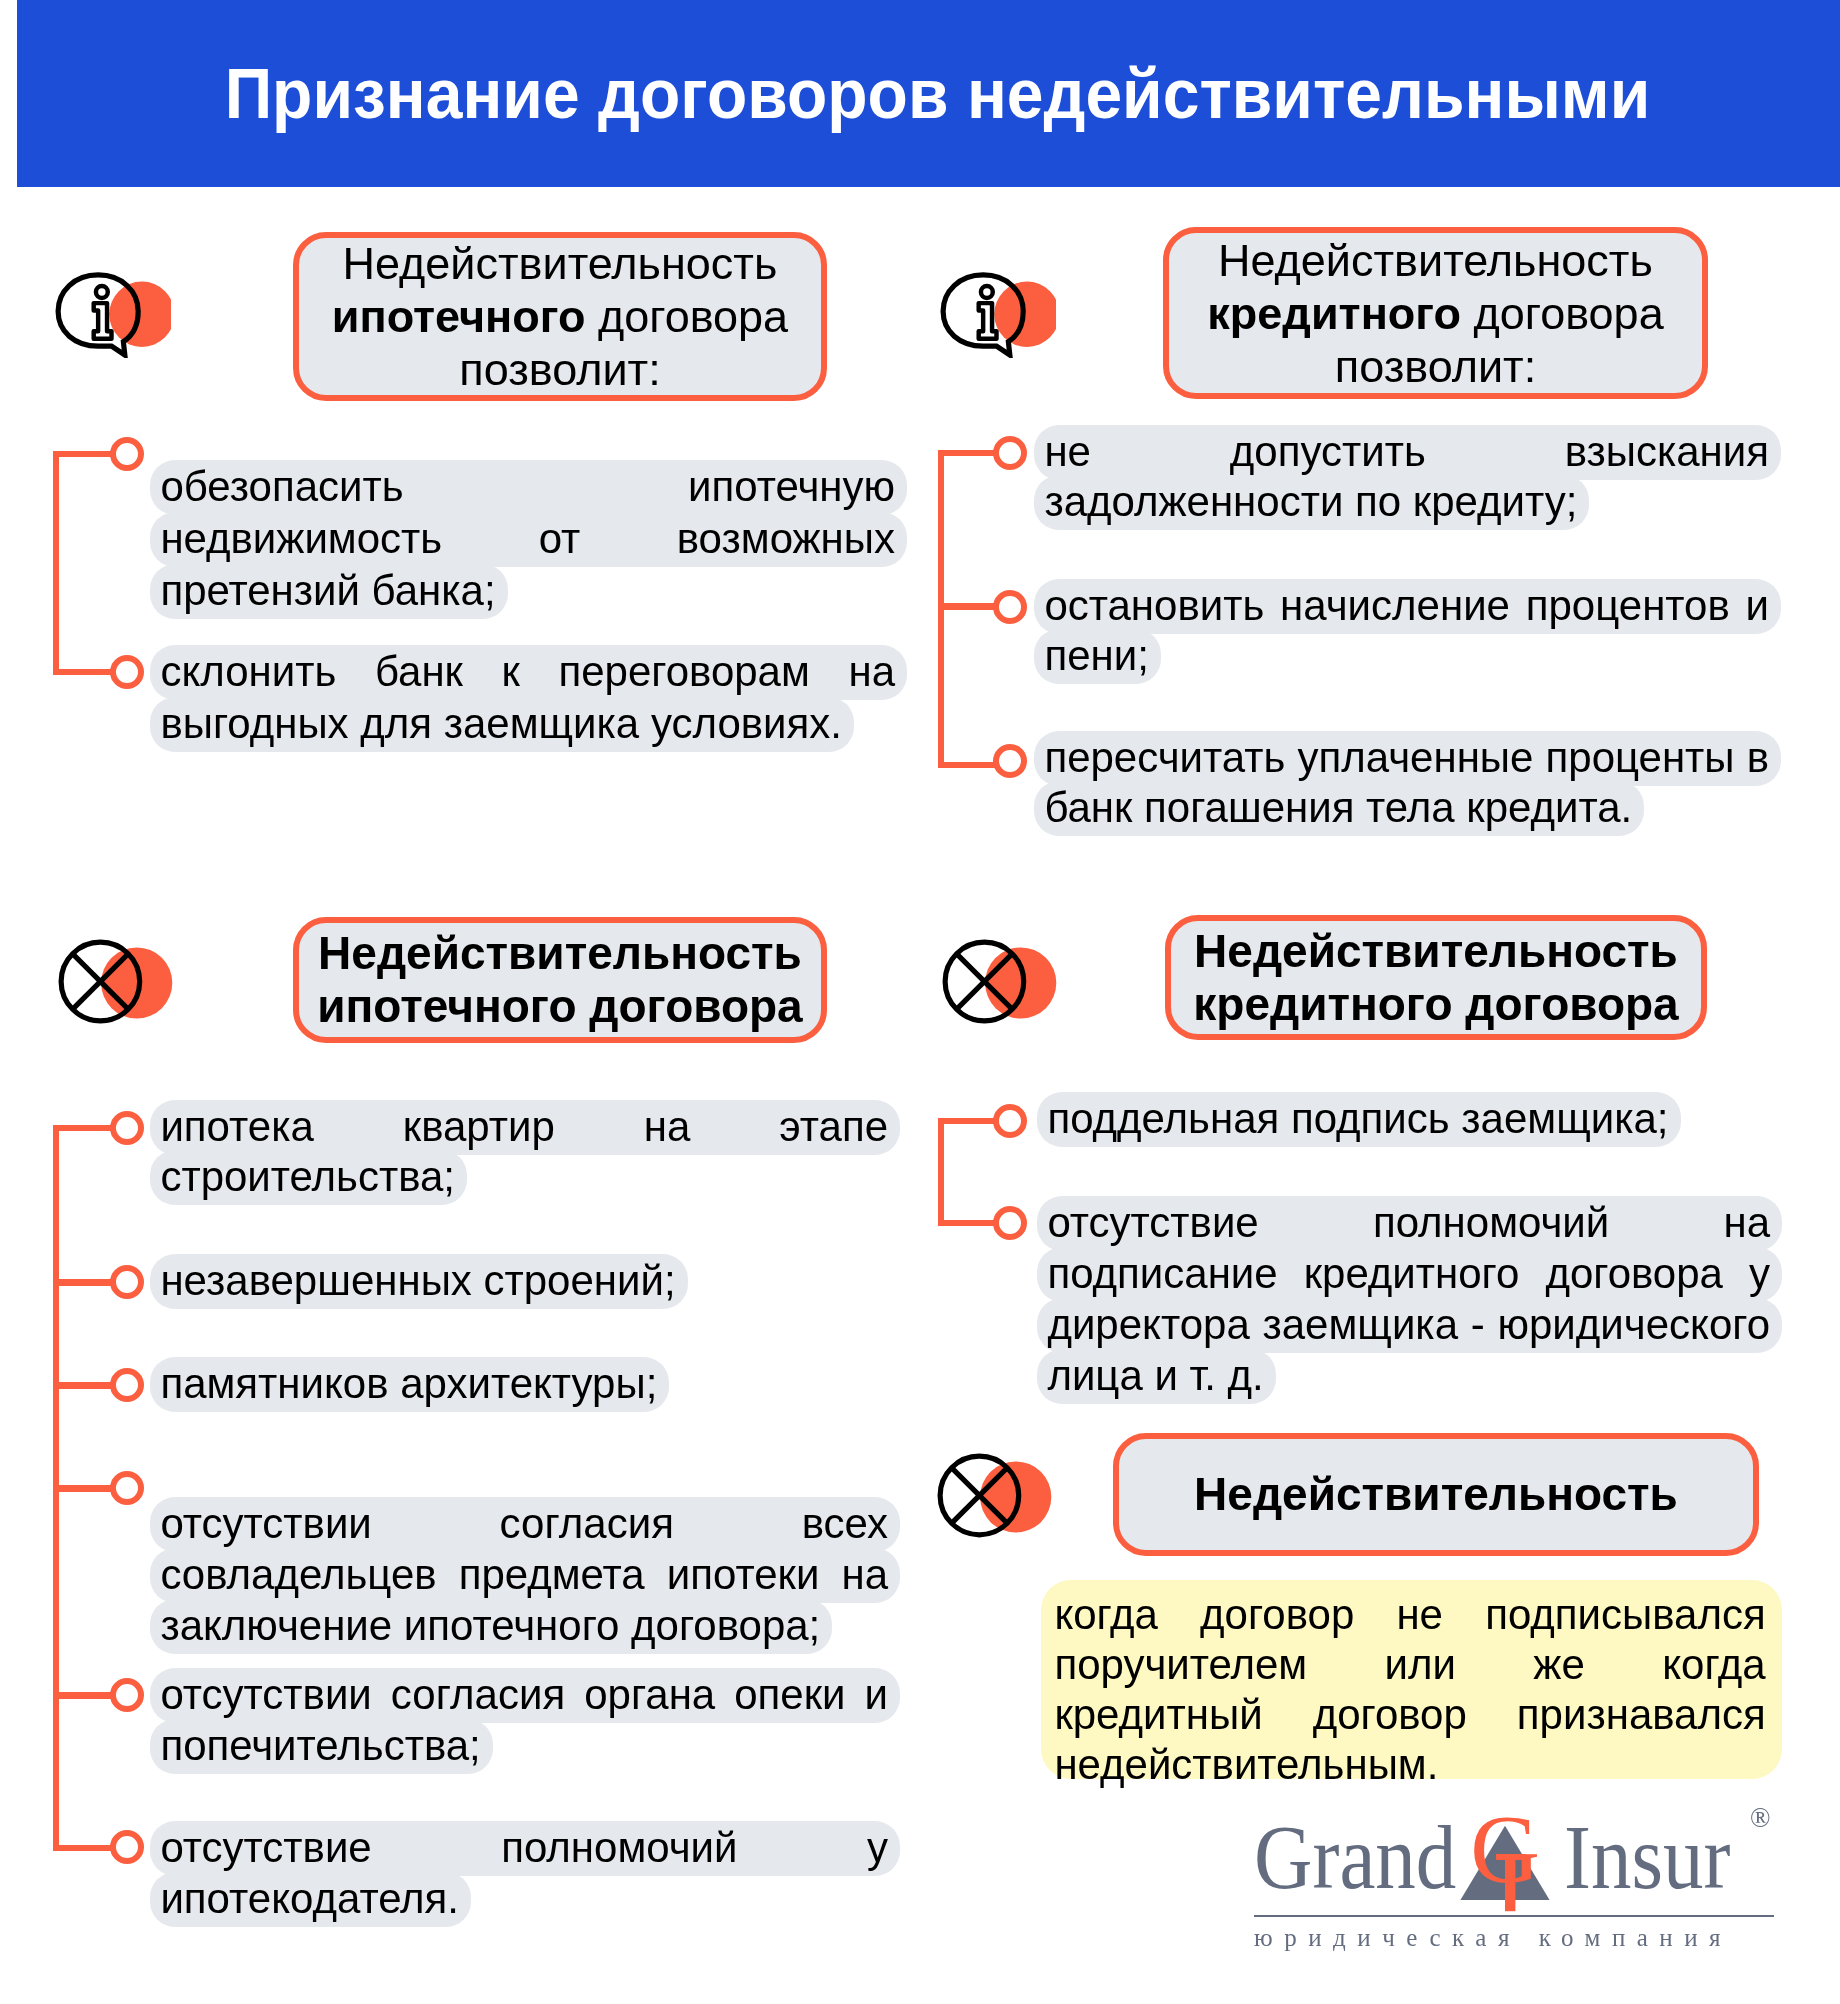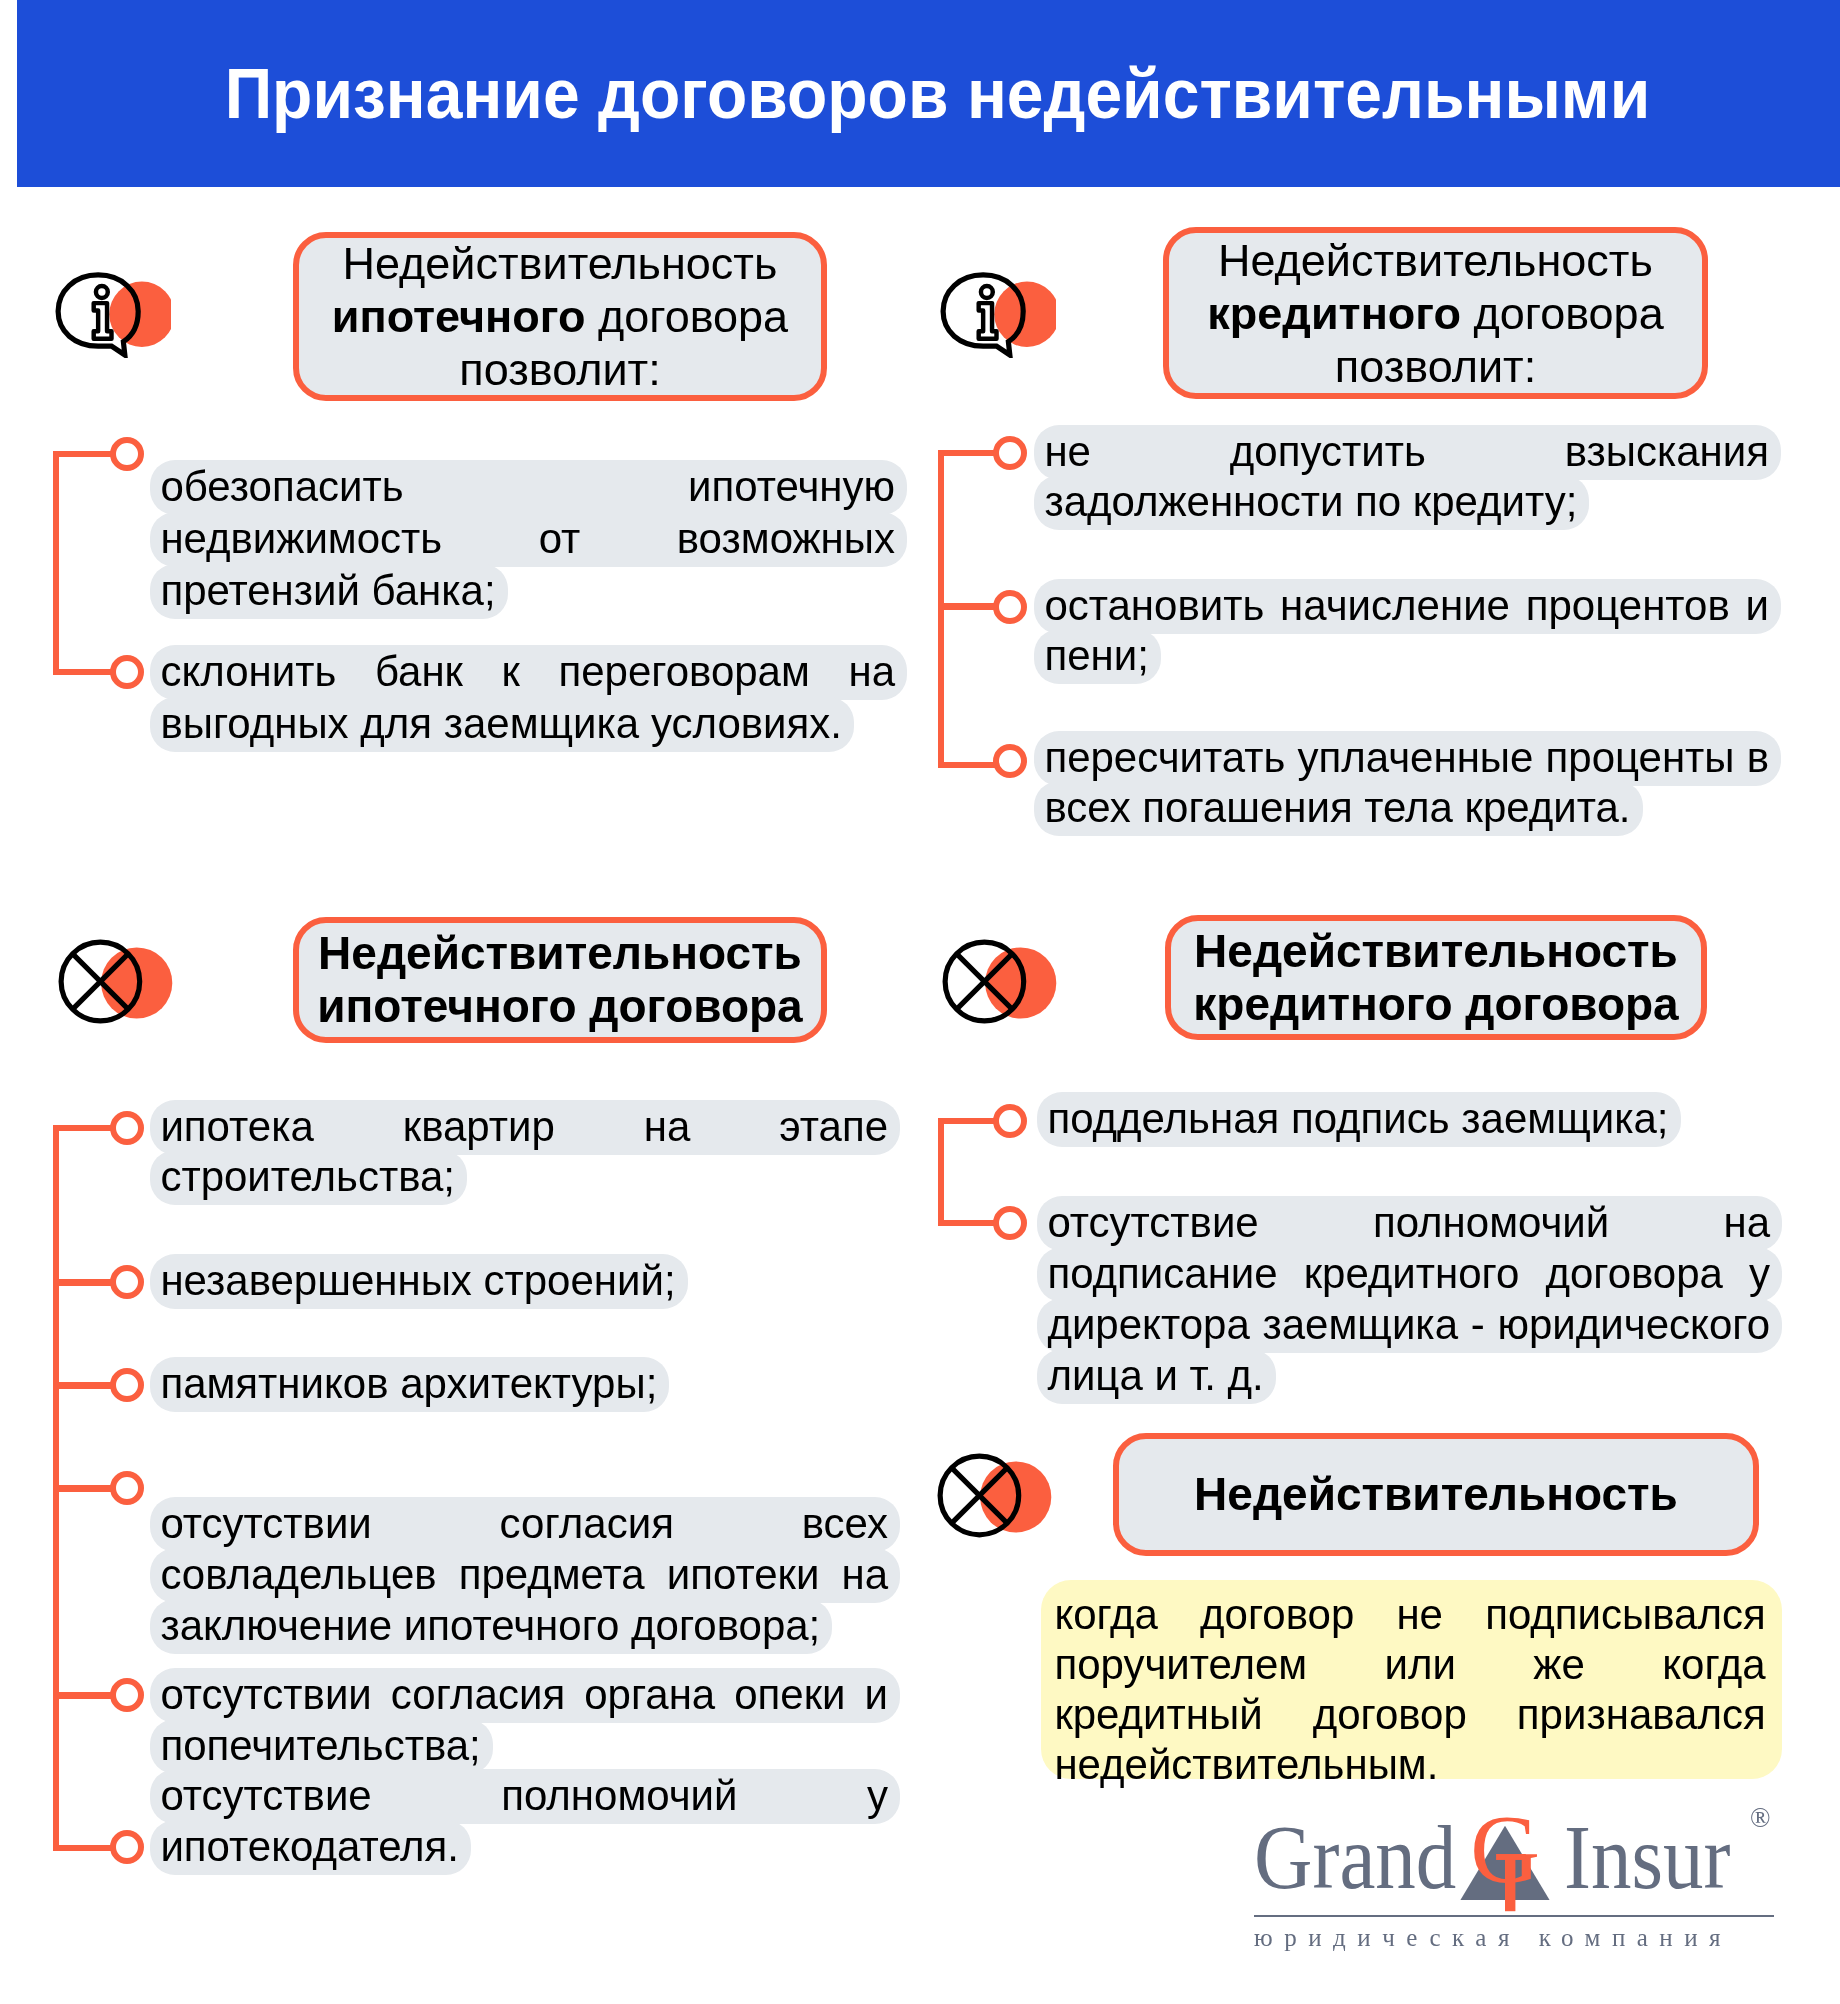--- a/index.html
+++ b/index.html
@@ -114,21 +114,21 @@
 <div class="node" style="left:993px;top:590px;"></div>
 <div class="node" style="left:993px;top:744px;"></div>
 
 <div class="item" style="left:1034px;top:427px;width:747px;line-height:50px;">
   <span class="text">не допустить взыскания задолженности по кредиту;</span>
 </div>
 <div class="item" style="left:1034px;top:581px;width:747px;line-height:50px;">
   <span class="text">остановить начисление процентов и пени;</span>
 </div>
 <div class="item" style="left:1034px;top:733px;width:747px;line-height:50px;">
-  <span class="text">пересчитать уплаченные проценты в всех погашения тела кредита.</span>
+  <span class="text">пересчитать уплаченные проценты в банк погашения тела кредита.</span>
 </div>
 
 <svg class="icon" style="left:50px;top:937px;" width="126" height="89" viewBox="0 0 170 120">
   <circle cx="117" cy="62" r="48" fill="#fb5f3f"></circle>
   <circle cx="68" cy="60" r="53" fill="none" stroke="#000" stroke-width="7"></circle>
   <line x1="31" y1="23" x2="105" y2="97" stroke="#000" stroke-width="7"></line>
   <line x1="105" y1="23" x2="31" y2="97" stroke="#000" stroke-width="7"></line>
 </svg>
 <div class="title-box bold-title" style="left:264px;top:917px;width:534px;height:126px;">
   <span class="line">Недействительность</span>
@@ -155,21 +155,21 @@
 </div>
 <div class="item" style="left:150px;top:1359px;width:750px;line-height:50px;">
   <span class="text">памятников архитектуры;</span>
 </div>
 <div class="item" style="left:150px;top:1498px;width:750px;line-height:51px;">
   <span class="text">отсутствии согласия всех совладельцев предмета ипотеки на заключение ипотечного договора;</span>
 </div>
 <div class="item" style="left:150px;top:1669px;width:750px;line-height:51px;">
   <span class="text">отсутствии согласия органа опеки и попечительства;</span>
 </div>
-<div class="item" style="left:150px;top:1770px;width:750px;line-height:51px;">
+<div class="item" style="left:150px;top:1822px;width:750px;line-height:51px;">
   <span class="text">отсутствие полномочий у ипотекодателя.</span>
 </div>
 
 <svg class="icon" style="left:934px;top:937px;" width="126" height="89" viewBox="0 0 170 120">
   <circle cx="117" cy="62" r="48" fill="#fb5f3f"></circle>
   <circle cx="68" cy="60" r="53" fill="none" stroke="#000" stroke-width="7"></circle>
   <line x1="31" y1="23" x2="105" y2="97" stroke="#000" stroke-width="7"></line>
   <line x1="105" y1="23" x2="31" y2="97" stroke="#000" stroke-width="7"></line>
 </svg>
 <div class="title-box bold-title" style="left:1136px;top:915px;width:542px;height:125px;">

